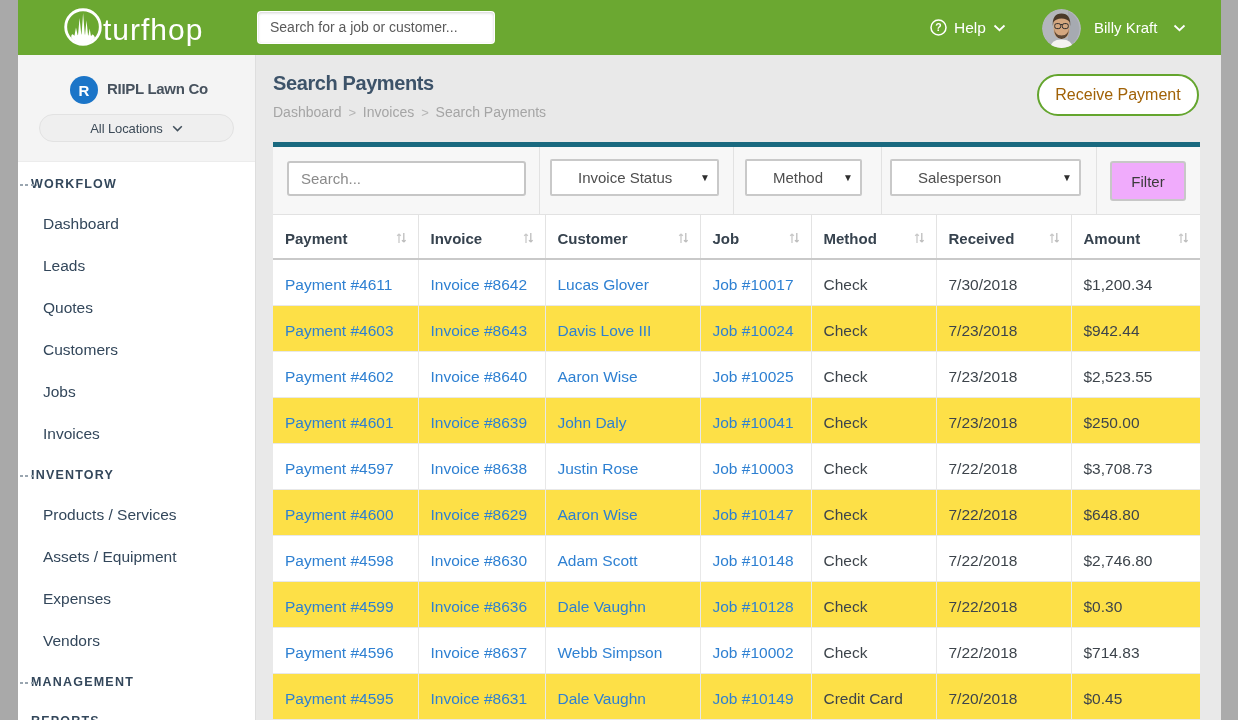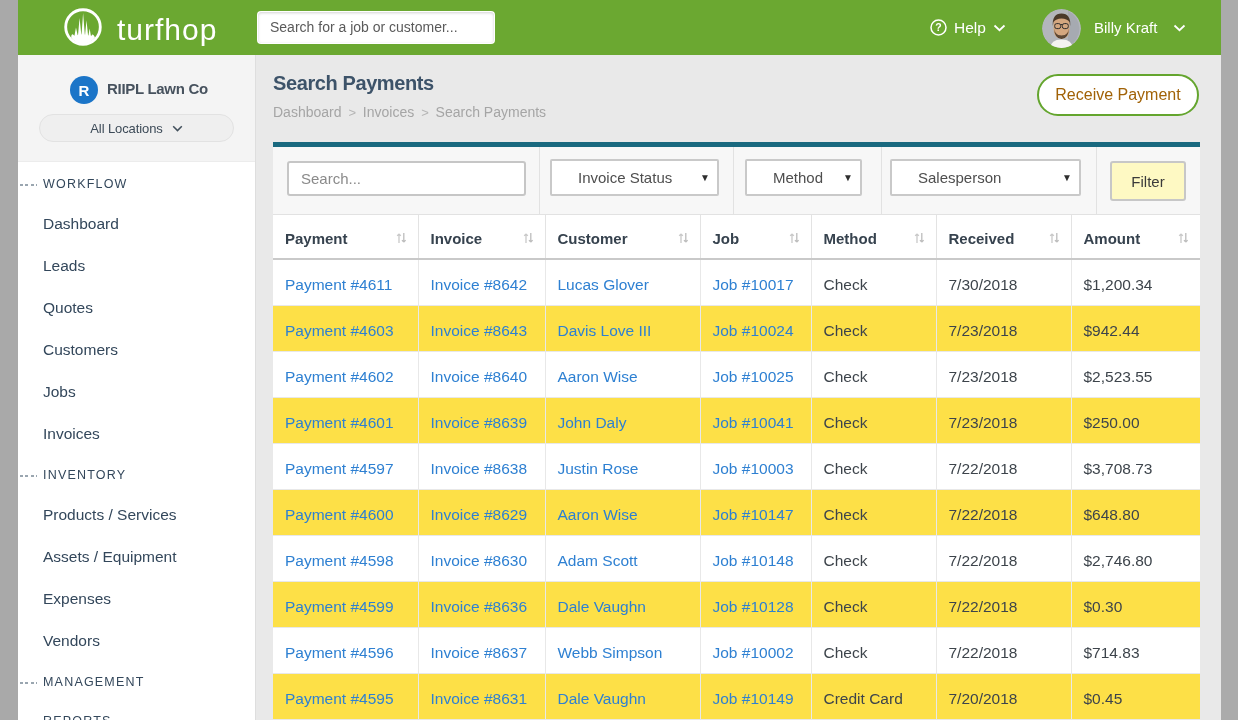--- a/index.html
+++ b/index.html
@@ -6,21 +6,21 @@
   * { margin:0; padding:0; box-sizing:border-box; }
   html,body { width:1238px; height:720px; overflow:hidden; }
   body { font-family:"Liberation Sans", sans-serif; }
   #page { position:relative; width:1238px; height:720px; background:#e9e9e9; overflow:hidden; }
   .edgeL { position:absolute; left:0; top:0; width:18px; height:720px; background:#a9a9a9; z-index:60; }
   .edgeR { position:absolute; left:1221px; top:0; width:17px; height:720px; background:#ababab; z-index:60; }
 
   
   .navbar { position:absolute; left:18px; top:0; width:1203px; height:55px; background:#6ba831; z-index:40; }
   .logo { position:absolute; left:46px; top:8px; display:flex; align-items:center; }
-  .logo-text { color:#fff; font-size:30px; letter-spacing:1px; margin-left:15px; font-weight:normal; position:relative; top:3px; }
+  .logo-text { color:#fff; font-size:30px; letter-spacing:1px; margin-left:1px; font-weight:normal; position:relative; top:3px; }
   .nav-search { position:absolute; left:239px; top:11px; width:238px; height:33px; background:#fff;
     border:1px solid rgba(255,255,255,0.95); border-radius:4px; box-shadow: inset 0 1px 3px rgba(0,0,0,0.18);
     font-size:14px; color:#5a5a5a; padding:0 12px; line-height:31px; }
   .help-group { position:absolute; left:912px; top:0; height:55px; display:flex; align-items:center; color:#fff; }
   .help-text { font-size:15.5px; margin:0 0 0 7px; }
   .help-chev { margin-left:7px; }
   .avatar { position:absolute; left:1024px; top:9px; width:39px; height:39px; border-radius:50%; overflow:hidden; }
   .user-name { position:absolute; left:1076px; top:0; height:55px; display:flex; align-items:center; color:#fff; font-size:15px; }
   .user-chev { position:absolute; left:1155px; top:24px; }
 
@@ -29,40 +29,40 @@
   .account { height:107px; background:#f4f4f4; border-bottom:1px solid #ececec; position:relative; }
   .acct-circle { position:absolute; left:52px; top:21px; width:28px; height:28px; border-radius:50%; background:#1b75c8; color:#fff; font-size:15px; font-weight:bold;
     display:flex; align-items:center; justify-content:center; }
   .acct-name { position:absolute; left:89px; top:25px; font-size:15px; font-weight:bold; color:#47525e; letter-spacing:-0.3px; }
   .loc-pill { position:absolute; left:21px; top:59px; width:195px; height:28px; background:#efefef; border:1px solid #e2e2e2;
     border-radius:15px; display:flex; align-items:center; justify-content:center; font-size:13px; letter-spacing:-0.1px; color:#3c4a57; }
   .loc-pill svg { margin-left:9px; }
   .snav { padding-top:2px; }
   .sec { position:relative; height:39px; display:flex; align-items:center; }
   .sec-dash { position:absolute; left:2px; top:50%; width:17px; height:2px; background:repeating-linear-gradient(90deg,#9aa6b0 0,#9aa6b0 3px,transparent 3px,transparent 5.5px); }
-  .sec-label { margin-left:25px; font-size:12.5px; font-weight:normal; letter-spacing:1.2px; color:#33475b; }
+  .sec-label { margin-left:13px; font-size:12.5px; font-weight:bold; letter-spacing:1.2px; color:#33475b; }
   .sitem { height:42px; display:flex; align-items:center; padding-left:25px; font-size:15.5px; color:#33475b; }
 
   
   .title { position:absolute; left:273px; top:72px; font-size:20px; font-weight:bold; color:#3d5369; letter-spacing:-0.4px; z-index:10;}
   .crumbs { position:absolute; left:273px; top:104px; font-size:14px; color:#a5a5a5; z-index:10; }
   .crumbs .sep { color:#b5b5b5; margin:0 3px; font-size:13px; }
   .btn-receive { position:absolute; left:1037px; top:74px; width:162px; height:42px; background:#fff;
     border:2px solid #64a52e; border-radius:21px; color:#a16207; font-size:16px; display:flex; align-items:center; justify-content:center; z-index:10; }
 
   
   .card { position:absolute; left:273px; top:142px; width:927px; height:578px; background:#fff; border-top:5px solid #19697f; z-index:10; }
   .filters { position:relative; height:68px; background:#f7f7f7; border-bottom:1px solid #e2e2e2; }
   .fsep { position:absolute; top:0; width:1px; height:68px; background:#e2e2e2; }
   .f-search { position:absolute; left:14px; top:14px; width:239px; height:35px; border:2px solid #c6c6c6; border-radius:3px;
     background:#fff; font-size:15px; color:#8a8a8a; line-height:32px; padding:0 12px; }
   .f-select { position:absolute; top:12px; height:37px; border:2px solid #c9c9c9; border-radius:2px; background:#fff;
     font-size:15px; color:#4e4e4e; display:flex; align-items:center; padding:0 7px 0 26px; justify-content:space-between; }
   .f-select .tri { font-size:10px; color:#2e2e2e; }
-  .f-btn { position:absolute; left:837px; top:14px; width:76px; height:40px; background:#fef9c3; border:2px solid #c7c7c7;
+  .f-btn { position:absolute; left:837px; top:14px; width:76px; height:40px; background:#f0abfc; border:2px solid #c7c7c7;
     border-radius:3px; font-size:15px; color:#3b3b3b; display:flex; align-items:center; justify-content:center; }
 
   table { border-collapse:collapse; table-layout:fixed; width:927px; }
   col.c1{width:145px} col.c2{width:127px} col.c3{width:155px} col.c4{width:111px} col.c5{width:125px} col.c6{width:135px} col.c7{width:129px}
   th { position:relative; height:44px; text-align:left; padding-left:12px; padding-top:3px; font-size:15px; color:#36424e;
     border-right:1px solid #e3e3e3; border-bottom:2px solid #c9c9c9; background:#fff; font-weight:bold; }
   th:last-child { border-right:none; }
   td { height:46px; padding-top:5px; padding-left:12px; font-size:15.5px; border-right:1px solid #e8e8e8; border-bottom:1px solid #e8e8e8; color:#3d444b; }
   td:last-child { border-right:none; }
   tr.alt td { background:#fde047; }

